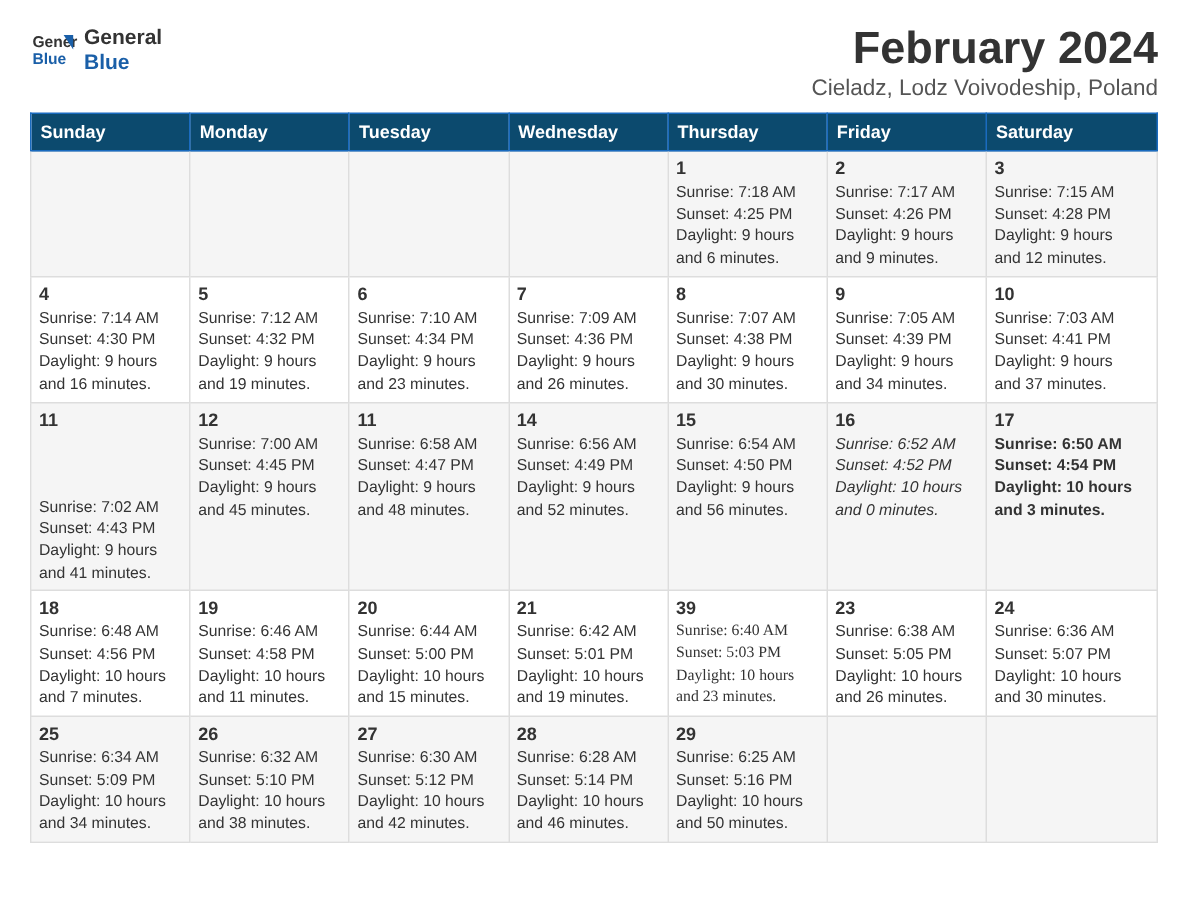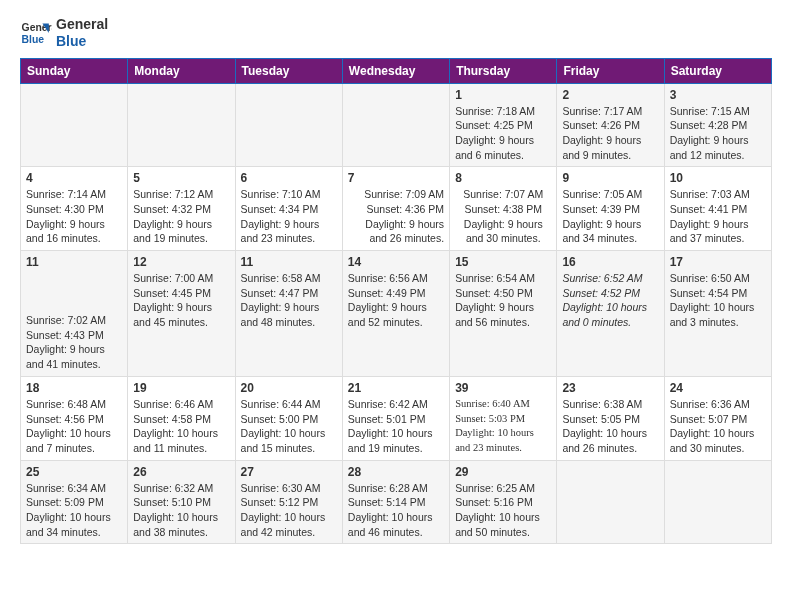--- a/index.html
+++ b/index.html
@@ -36,21 +36,21 @@
     .subtitle {
       font-size: 15px;
       color: #555;
     }
     table {
       width: 100%;
       border-collapse: collapse;
       font-size: 11px;
     }
     thead tr th {
-      background-color: #701a75;
+      background-color: #0c4a6e;
       color: #fff;
       text-align: left;
       padding: 5px 6px;
       font-size: 12px;
       font-weight: bold;
       border: 1px solid #1a6bbf;
     }
     tbody tr {
       vertical-align: top;
     }
@@ -88,20 +88,24 @@
     <svg class="logo-icon" viewBox="0 0 40 40">
       <text x="2" y="18" font-size="13" font-weight="bold" fill="#333">General</text>
       <text x="2" y="32" font-size="13" font-weight="bold" fill="#1a5fa8">Blue</text>
       <polygon points="28,8 36,8 36,20" fill="#1a5fa8"></polygon>
     </svg>
     <div style="display:flex;flex-direction:column;line-height:1.2;">
       <span style="font-size:14px;font-weight:bold;color:#333;">General</span>
       <span style="font-size:14px;font-weight:bold;color:#1a5fa8;">Blue</span>
     </div>
   </div>
+  <div class="title-section">
+    <div class="main-title">February 2024</div>
+    <div class="subtitle">Cieladz, Lodz Voivodeship, Poland</div>
+  </div>
 </div>
 
 <table>
   <thead>
     <tr>
     <th>Sunday</th>
         <th>Monday</th>
         <th>Tuesday</th>
         <th>Wednesday</th>
         <th>Thursday</th>
@@ -154,28 +158,28 @@
         </td>
         <td>
           <span class="day-number">6</span>
           <div class="day-info" style="white-space: pre-line;">Sunrise: 7:10 AM
 Sunset: 4:34 PM
 Daylight: 9 hours
 and 23 minutes.</div>
         </td>
         <td>
           <span class="day-number">7</span>
-          <div class="day-info" style="white-space: pre-line; text-align: right;">Sunrise: 7:09 AM
+          <div class="day-info" style="white-space: pre-line;">Sunrise: 7:09 AM
 Sunset: 4:36 PM
 Daylight: 9 hours
 and 26 minutes.</div>
         </td>
         <td>
           <span class="day-number">8</span>
-          <div class="day-info" style="white-space: pre-line; text-align: center;">Sunrise: 7:07 AM
+          <div class="day-info" style="white-space: pre-line;">Sunrise: 7:07 AM
 Sunset: 4:38 PM
 Daylight: 9 hours
 and 30 minutes.</div>
         </td>
         <td>
           <span class="day-number">9</span>
           <div class="day-info" style="white-space: pre-line;">Sunrise: 7:05 AM
 Sunset: 4:39 PM
 Daylight: 9 hours
 and 34 minutes.</div>
@@ -226,21 +230,21 @@
         </td>
         <td>
           <span class="day-number">16</span>
           <div class="day-info" style="white-space: pre-line; font-style: italic;">Sunrise: 6:52 AM
 Sunset: 4:52 PM
 Daylight: 10 hours
 and 0 minutes.</div>
         </td>
         <td>
           <span class="day-number">17</span>
-          <div class="day-info" style="white-space: pre-line;">Sunrise: 6:50 AM
+          <div class="day-info" style="white-space: pre-line; font-weight: bold;">Sunrise: 6:50 AM
 Sunset: 4:54 PM
 Daylight: 10 hours
 and 3 minutes.</div>
         </td>
       </tr>
       <tr>
         <td>
           <span class="day-number">18</span>
           <div class="day-info" style="white-space: pre-line;">Sunrise: 6:48 AM
 Sunset: 4:56 PM

